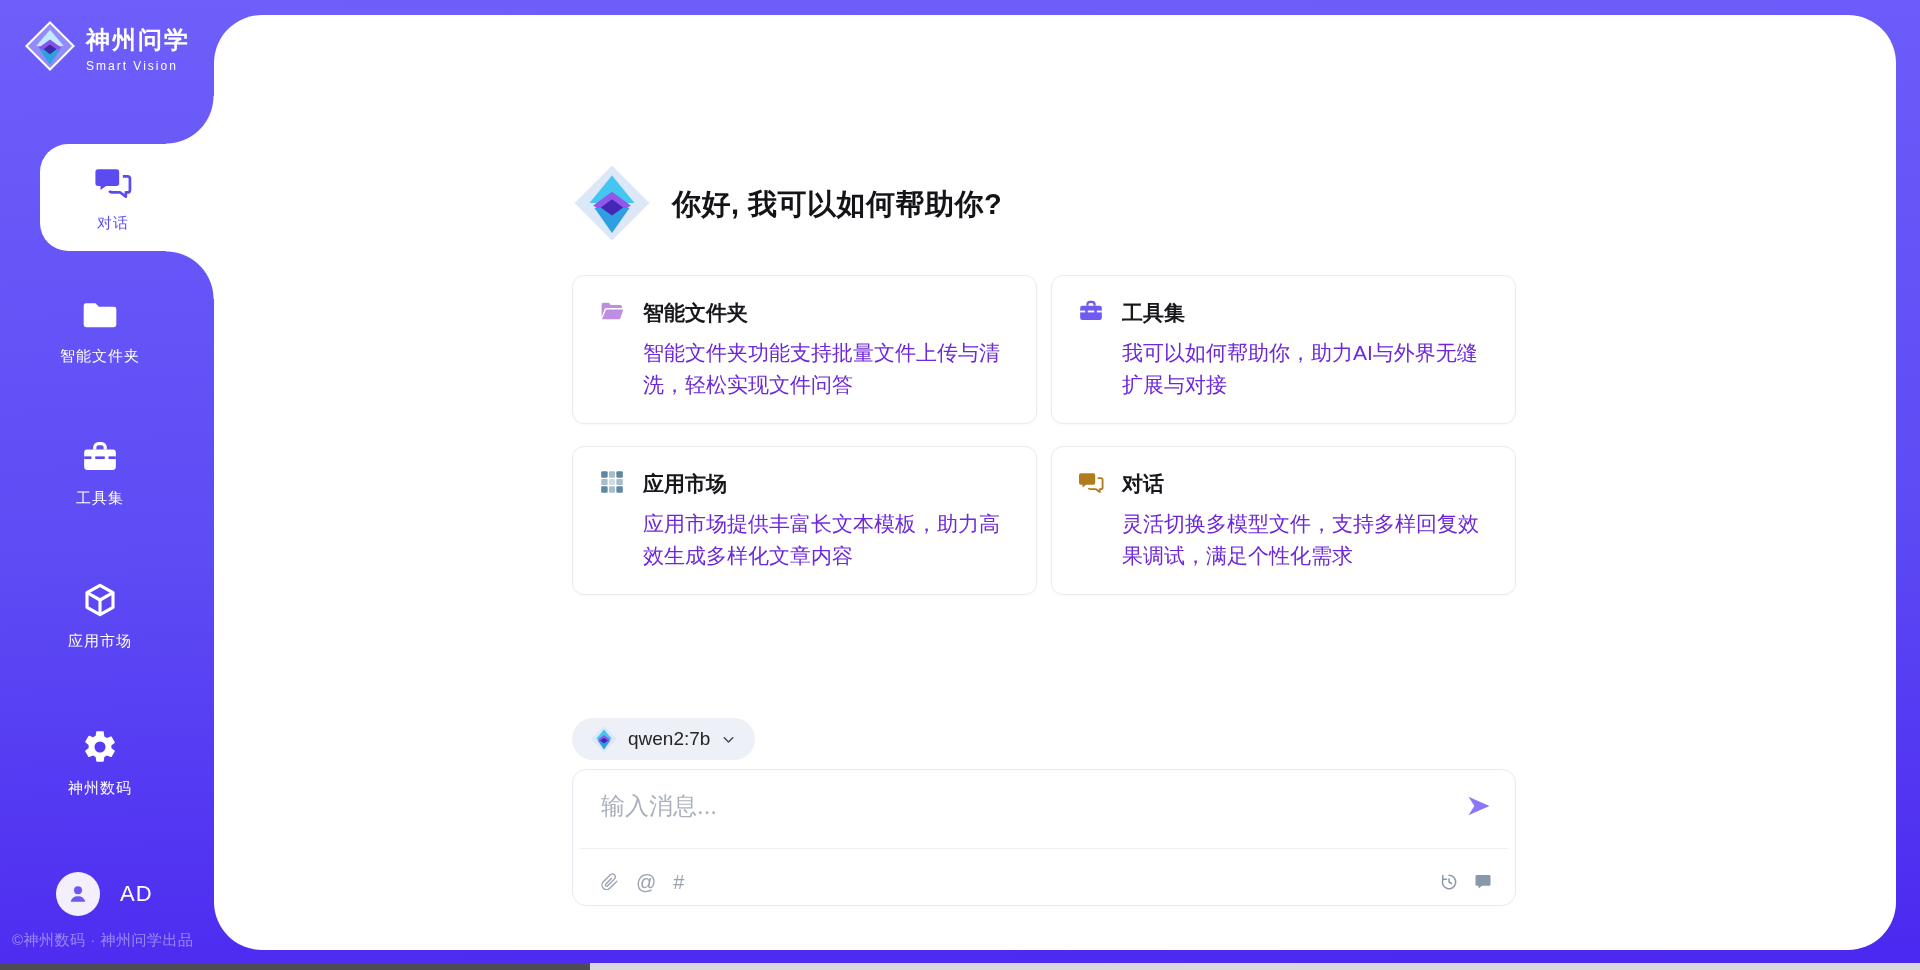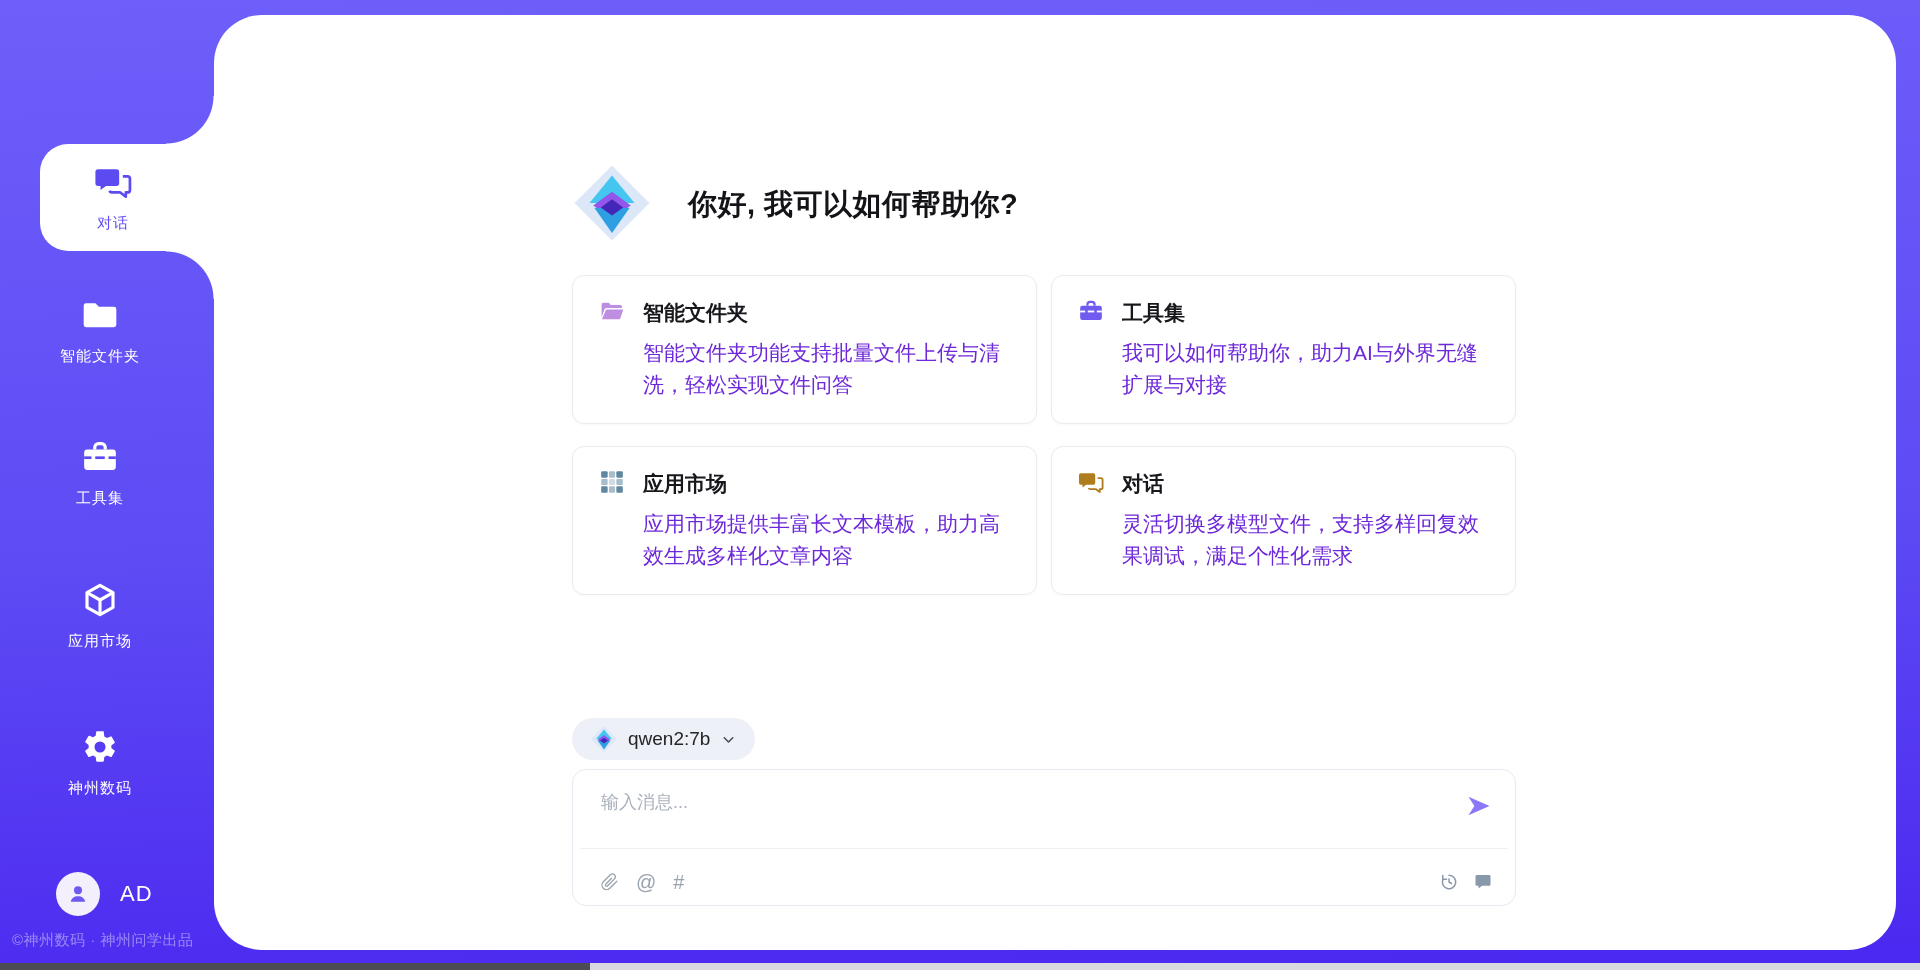--- a/index.html
+++ b/index.html
@@ -49,21 +49,21 @@
 
   .sidebar-footer { position: absolute; left: 12px; top: 931px; color: rgba(255,255,255,0.42); font-size: 15px; letter-spacing: 0.5px; white-space: nowrap; }
 
   
   .main {
     position: absolute; left: 214px; top: 15px; width: 1682px; height: 935px;
     background: #fff; border-radius: 48px;
   }
   .content { position: absolute; left: 358px; top: 0; width: 944px; height: 100%; }
 
-  .greeting { position: absolute; top: 148px; left: 0; display: flex; align-items: center; gap: 36px; }
+  .greeting { position: absolute; top: 148px; left: 0; display: flex; align-items: center; gap: 20px; }
   .greeting svg { width: 80px; height: 80px; }
   .greeting-title { font-size: 29px; font-weight: 800; color: #141418; letter-spacing: 0.5px; }
 
   .cards { position: absolute; top: 260px; left: 0; width: 944px; display: grid; grid-template-columns: 465px 465px; column-gap: 14px; row-gap: 22px; }
   .card {
     border: 1px solid #e9ebf1; border-radius: 12px; background: #fff;
     min-height: 130px; padding: 22px 26px; cursor: pointer;
     box-shadow: 0 1px 3px rgba(20,20,40,0.03);
   }
   .card-head { display: flex; align-items: center; gap: 18px; }
@@ -83,21 +83,21 @@
   .model-pill svg.logo { width: 28px; height: 28px; }
   .model-name { font-size: 19px; color: #232329; text-align: right; }
   .model-pill .chev { width: 17px; height: 17px; color: #4b4b55; }
 
   .composer {
     position: absolute; top: 754px; left: 0; width: 944px; height: 137px;
     border: 1.6px solid #e6e9f0; border-radius: 14px; background: #fff;
   }
   .composer textarea {
     width: 100%; height: 70px; border: none; outline: none; resize: none;
-    padding: 20px 70px 0 28px; font-size: 18px; color: #333;
+    padding: 20px 70px 0 28px; font-size: 24px; color: #333;
     font-family: "Liberation Sans", "DejaVu Sans", sans-serif; background: transparent;
   }
   .composer textarea::placeholder { color: #aab1bd; }
   .send-btn { position: absolute; top: 22px; right: 22px; width: 28px; height: 28px; cursor: pointer; color: #8b78f8; }
   .send-btn svg { width: 100%; height: 100%; }
   .composer-divider { position: absolute; top: 78px; left: 7px; right: 7px; height: 1px; background: #eef0f4; }
   .composer-toolbar { position: absolute; bottom: 13px; left: 26px; right: 22px; display: flex; align-items: center; gap: 17px; }
   .tool-icon { color: #9aa2b0; cursor: pointer; display: flex; align-items: center; }
   .tool-icon svg { width: 20px; height: 20px; }
   .tool-glyph { font-size: 20px; line-height: 20px; color: #9aa2b0; cursor: pointer; }
@@ -107,20 +107,35 @@
   .hscrollbar { position: absolute; bottom: 0; left: 0; width: 100%; height: 7px; background: #d7d9de; }
   .hscroll-thumb { width: 590px; height: 100%; background: #4c4c54; cursor: pointer; }
 </style>
 </head>
 <body>
 
 <div class="page">
 
   <div class="sidebar">
 
+    <div class="brand">
+      <span>
+        <svg width="52" height="52" viewBox="0 0 64 64">
+          <polygon points="32,3 61,32 32,61 3,32" fill="rgba(255,255,255,0.28)" stroke="#ffffff" stroke-width="2.5"></polygon>
+          <polygon points="32,12 49,32 15,32" fill="#bfeaff"></polygon>
+          <polygon points="32,24 46,34 32,44 18,34" fill="#8a52e8"></polygon>
+          <polygon points="19,36 45,36 32,55" fill="#2f9fe2"></polygon>
+          <polygon points="32,30 40,36 32,42 24,36" fill="#3c2aa8"></polygon>
+        </svg>
+      </span>
+      <span class="brand-text">
+        <span class="brand-name">神州问学</span>
+        <span class="brand-sub">Smart Vision</span>
+      </span>
+    </div>
 
     <div class="nav-item active">
       <span>
         <svg viewBox="0 0 24 24">
           <path d="M2.6 4h11.6A1.7 1.7 0 0 1 15.9 5.7v7.1a1.7 1.7 0 0 1-1.7 1.7H7.6L4.1 17.1v-2.6H2.6A1.7 1.7 0 0 1 .9 12.8V5.7A1.7 1.7 0 0 1 2.6 4z" fill="currentColor"></path>
           <path d="M18.2 8.4h2.9a1.6 1.6 0 0 1 1.6 1.6v7a1.6 1.6 0 0 1-1.6 1.6h-1v2.7l-3.5-2.7h-5.3a1.6 1.6 0 0 1-1.5-1.1" fill="none" stroke="currentColor" stroke-width="1.7" stroke-linejoin="round"></path>
         </svg>
       </span>
       <span class="nav-label">对话</span>
     </div>

